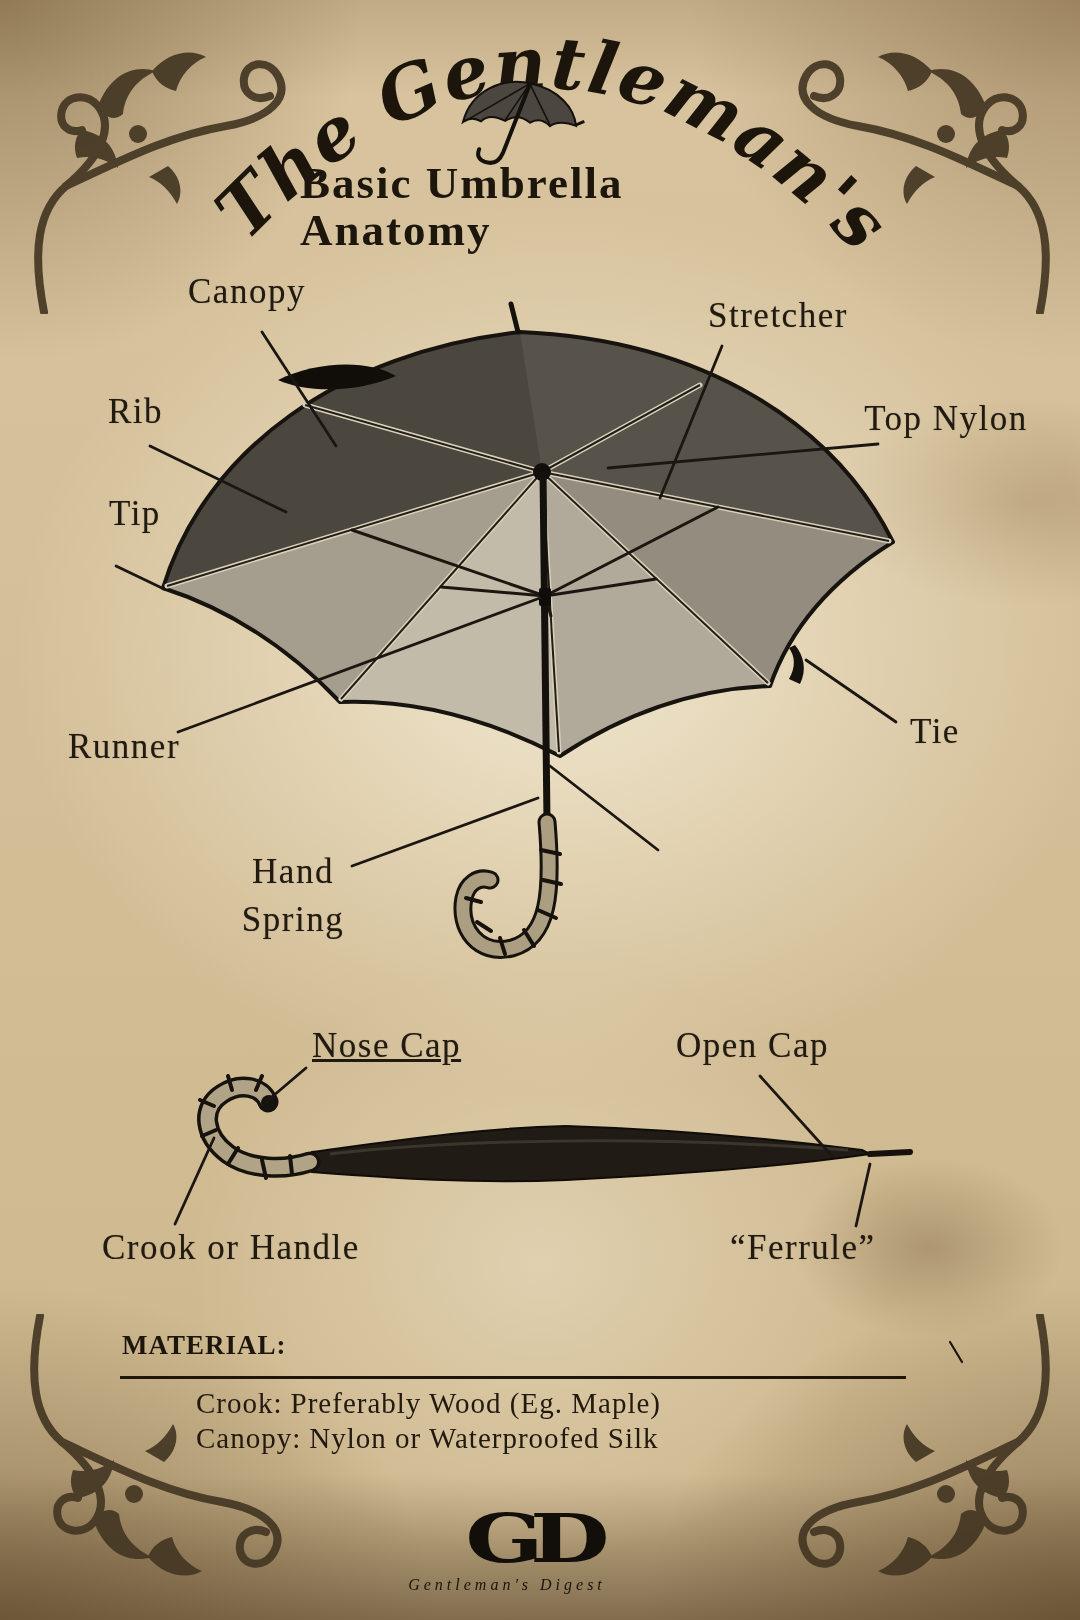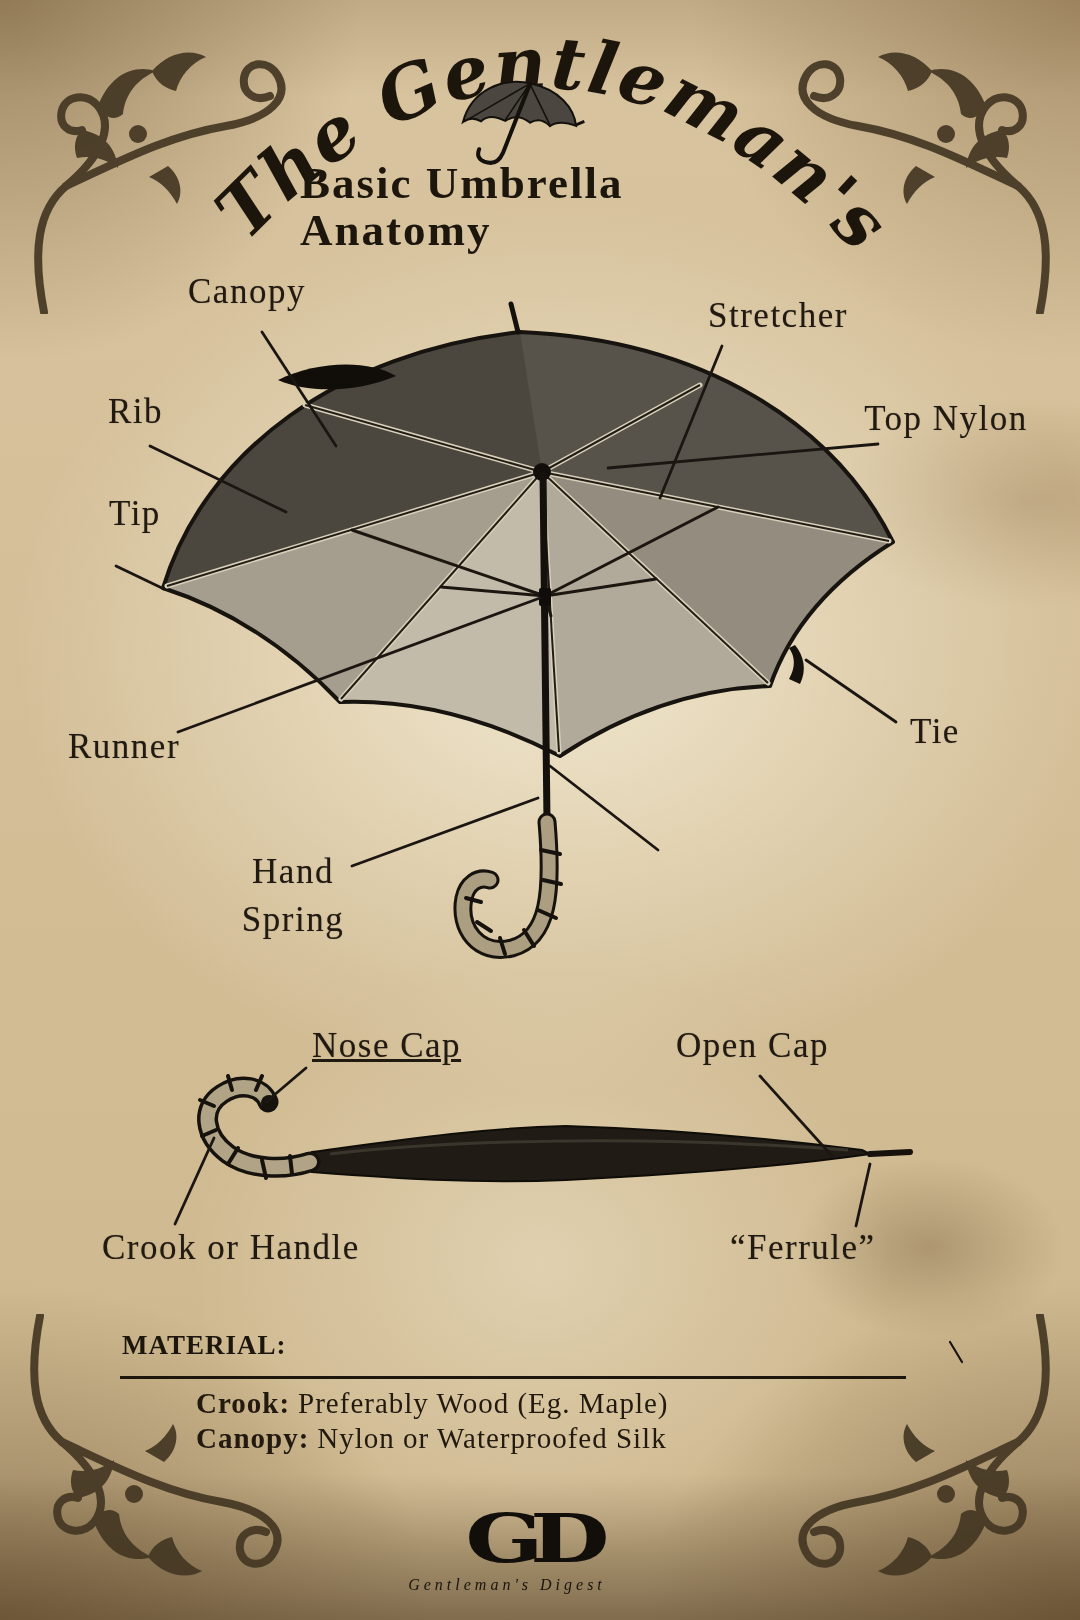--- a/index.html
+++ b/index.html
@@ -35,21 +35,21 @@
     position:absolute;left:300px;top:160px;width:440px;text-align:left;
     font-size:45px;line-height:1.04;letter-spacing:2px;color:#1d160d;font-weight:600;
   }
   .material-heading{
     position:absolute;left:122px;top:1330px;font-size:27px;font-weight:bold;
     letter-spacing:1px;color:#1d160d;
   }
   .material-underline{position:absolute;left:120px;top:1376px;width:786px;height:3px;background:#1d160d;}
   .material-rows{position:absolute;left:196px;top:1386px;font-size:29px;color:#22190f;letter-spacing:1px;}
   .material-rows .mat-row{height:35px;line-height:35px;}
-  .material-rows .term{font-weight:bold;margin-right:8px;margin-top:29px;}
+  .material-rows .term{font-weight:normal;margin-right:8px;margin-top:29px;}
   .logo{position:absolute;left:0;top:1502px;width:1060px;text-align:center;}
   .logo-script{
     position:absolute;left:0;top:1576px;width:1014px;text-align:center;
     font-size:16px;font-style:italic;letter-spacing:4px;color:#1b140c;
   }
   svg{display:block;}
   .abs{position:absolute;}
 </style>
 </head>
 <body>

